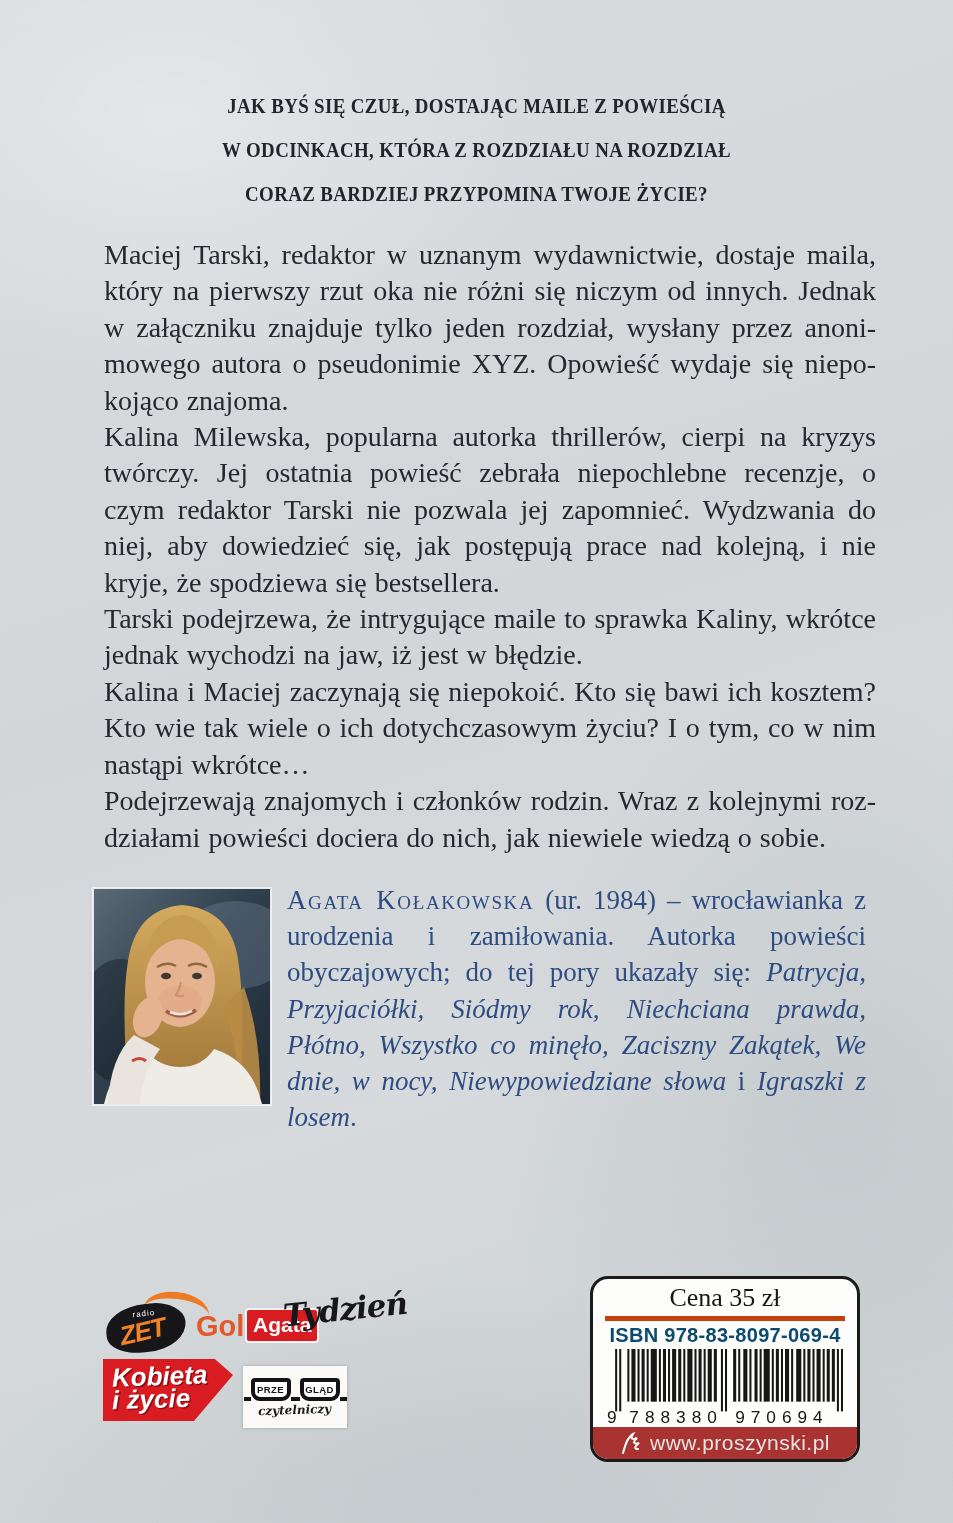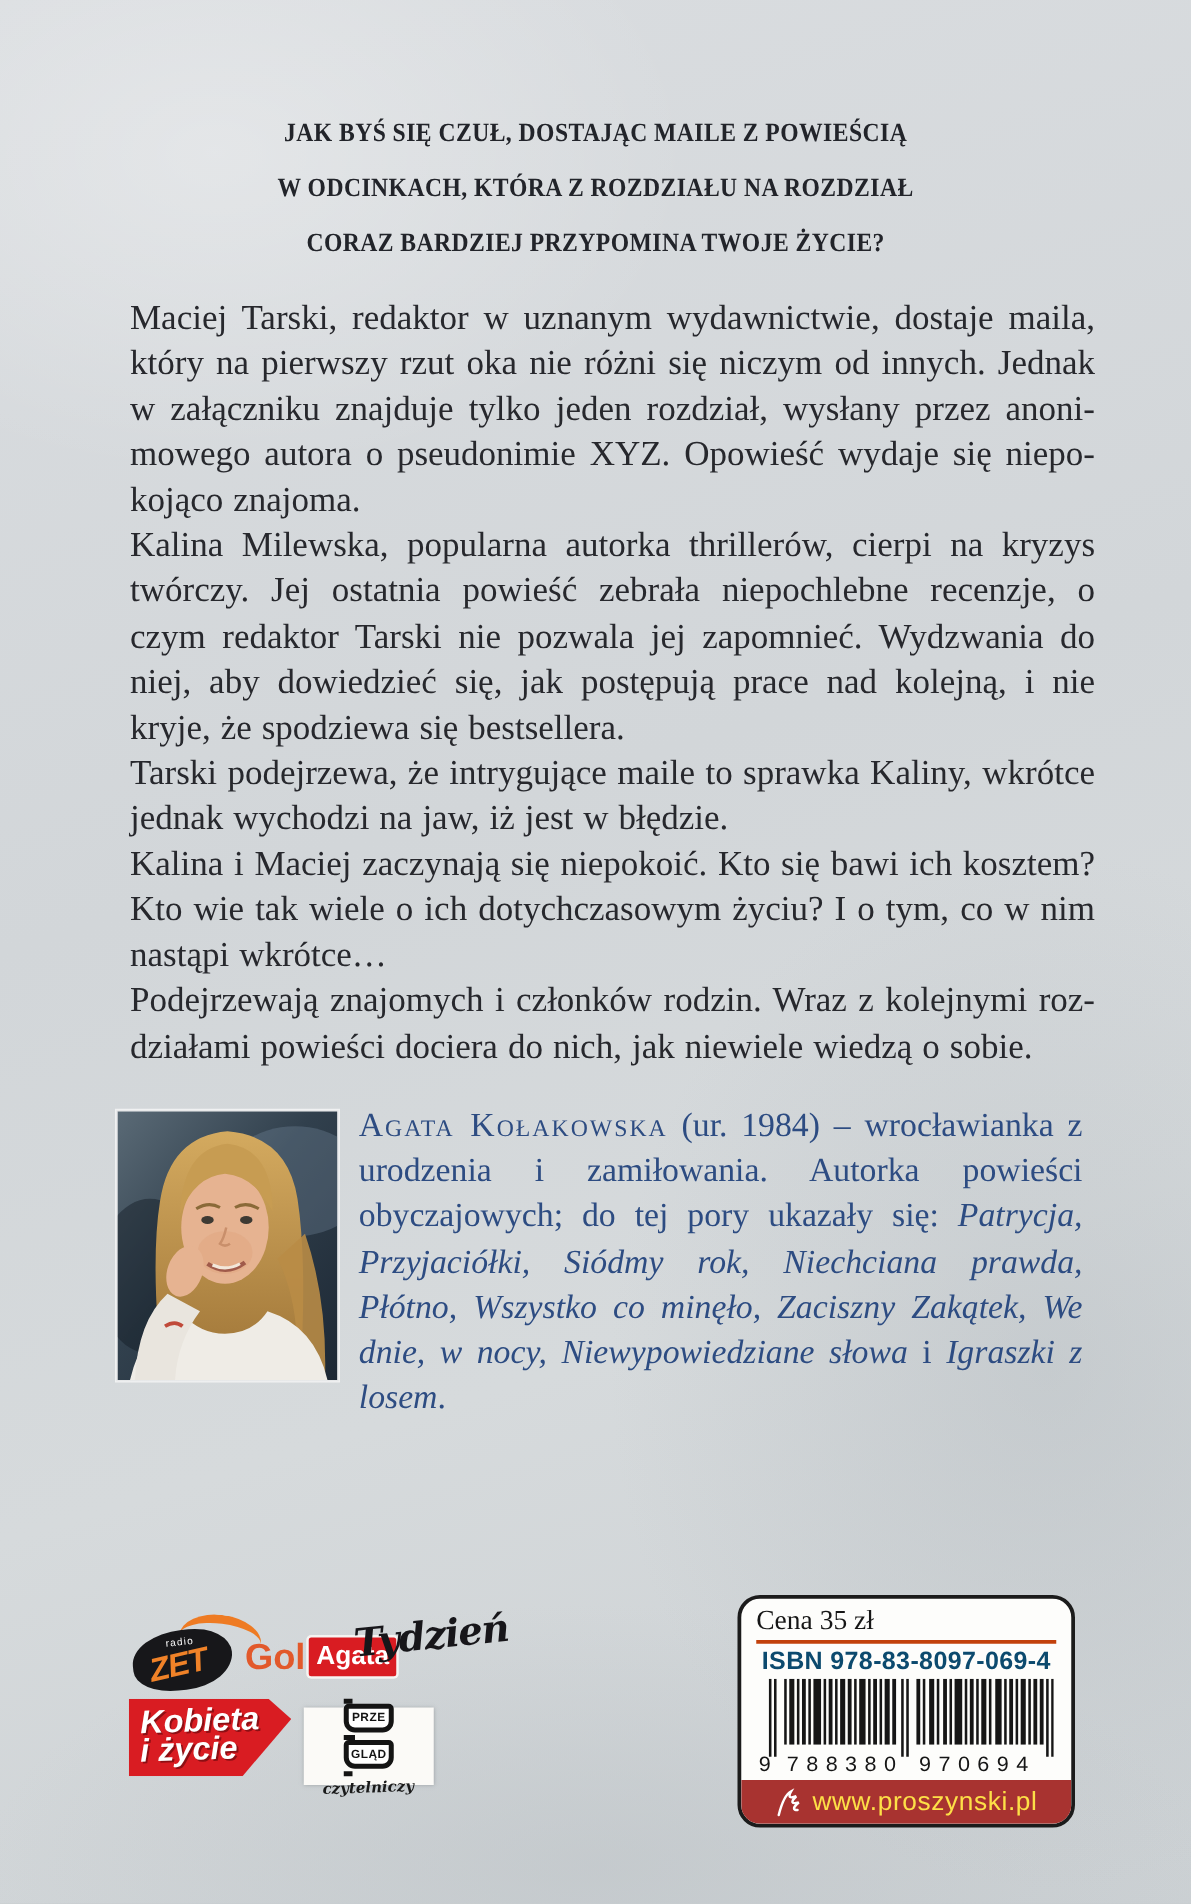--- a/index.html
+++ b/index.html
@@ -52,41 +52,41 @@
     letter-spacing:-1px;}
   .kobieta{position:absolute;left:103px;top:1359px;width:130px;height:62px;background:#d91c22;
     clip-path:polygon(0 0,86% 0,100% 26%,70% 100%,0 100%);}
   .kobieta .kl{position:absolute;left:9px;color:#fff;font-family:"Liberation Sans",sans-serif;
     font-weight:bold;font-style:italic;font-size:26px;line-height:24px;
     text-shadow:1.5px 1.5px 0 #8d0f14;transform:rotate(-2deg);}
   .kobieta .k1{top:5px;} .kobieta .k2{top:28px;}
   .przeglad{position:absolute;left:243px;top:1366px;width:104px;height:62px;background:#fbfaf7;
     display:flex;flex-direction:column;align-items:center;justify-content:center;
     box-shadow:0 0 3px rgba(110,116,120,0.5);}
-  .glasses{display:flex;align-items:flex-start;position:relative;flex-direction:column;}
+  .glasses{display:flex;align-items:flex-end;position:relative;}
   .lens{width:32px;height:15px;border:4px solid #141414;border-radius:4px 4px 9px 9px;
     font-family:"Liberation Sans",sans-serif;font-weight:bold;font-size:9.5px;line-height:15px;
     text-align:center;color:#141414;background:#fff;letter-spacing:0.4px;}
   .bridge{width:9px;height:4px;background:#141414;margin-top:2px;}
   .temple{width:7px;height:4px;background:#141414;margin-top:2px;}
   .czytelniczy{font-family:"DejaVu Serif",serif;font-style:italic;font-weight:bold;
     font-size:12px;color:#1a1a1a;margin-top:2px;transform:rotate(-2deg);}
   
   .pricebox{position:absolute;left:590px;top:1276px;width:270px;height:186px;box-sizing:border-box;
     background:#fdfdfb;border:3px solid #1b1b1b;border-radius:18px;display:flex;
     flex-direction:column;overflow:hidden;}
-  .price-row{font-size:22px;margin:0 12px;padding:4px 0 3px;
-    border-bottom:3px solid #c2410c;color:#161616;}
+  .price-row{font-size:26px;text-align:center;margin:0 12px;padding:4px 0 3px;
+    border-bottom:5px solid #c2410c;color:#161616;}
   .isbn-row{font-family:"Liberation Sans",sans-serif;font-weight:bold;font-size:20px;
     letter-spacing:0.3px;text-align:center;padding-top:3px;color:#0c4a6e;}
   .barcode-wrap{padding:2px 14px 0;}
   svg.bars{width:100%;height:78px;display:block;}
   svg.bars text{font-family:"Liberation Sans",sans-serif;font-size:17px;fill:#161616;}
   .band{margin-top:auto;height:35px;background:#a83330;display:flex;align-items:center;
-    justify-content:center;gap:8px;color:#fde047;font-family:"Liberation Sans",sans-serif;
+    justify-content:center;gap:8px;color:#e5e5e5;font-family:"Liberation Sans",sans-serif;
     font-size:21px;letter-spacing:0.5px;}
 </style>
 </head>
 <body>
 
 <div class="cover">
 
   <div class="headline">
     <div class="hl">JAK BYŚ SIĘ CZUŁ, DOSTAJĄC MAILE Z POWIEŚCIĄ</div>
     <div class="hl">W ODCINKACH, KTÓRA Z ROZDZIAŁU NA ROZDZIAŁ</div>

